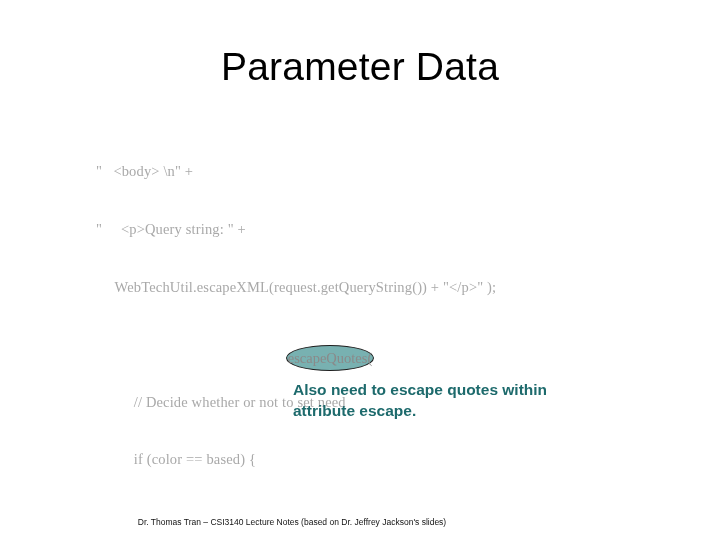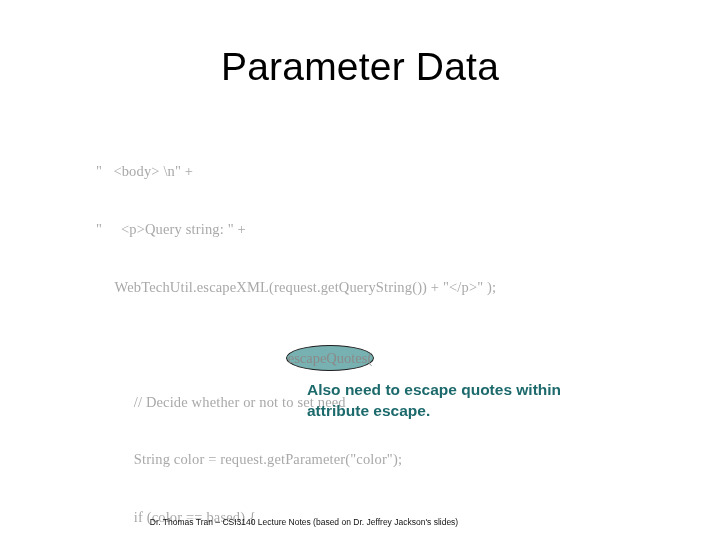--- a/index.html
+++ b/index.html
@@ -85,35 +85,35 @@
     font-size: 14.5px;
     color: #8a8a8a;
     z-index: 3;
     white-space: nowrap;
     overflow: hidden;
   }
 
   
   .annotation {
     position: absolute;
-    left: 307px;
+    left: 293px;
     top: 379px;
     width: 310px;
     font-family: "Liberation Sans", sans-serif;
     font-size: 15.5px;
     line-height: 21px;
     font-weight: bold;
     color: #1d6a6c;
     z-index: 4;
   }
 
   
   .footer {
     position: absolute;
-    left: 12px;
+    left: 0;
     top: 516px;
     width: 584px;
     text-align: center;
     font-family: "Liberation Sans", sans-serif;
     font-size: 8.5px;
     line-height: 12px;
     color: #111111;
     white-space: nowrap;
   }
 </style>
@@ -123,21 +123,20 @@
 <div class="slide">
 
   <div class="slide-title">Parameter Data</div>
 
   <div class="code-block">
     <div class="code-line">"   &lt;body&gt; \n" +</div>
     <div class="code-line">"     &lt;p&gt;Query string: " +</div>
     <div class="code-line">     WebTechUtil.escapeXML(request.getQueryString()) + "&lt;/p&gt;" );</div>
     <div class="code-line blank"></div>
     <div class="code-line">          // Decide whether or not to set need</div>
-    <div class="code-line">          String color = request.getParameter("color");</div>
     <div class="code-line">          if (color == based) {</div>
     
     
     
     
     
     
     
     
   </div>

